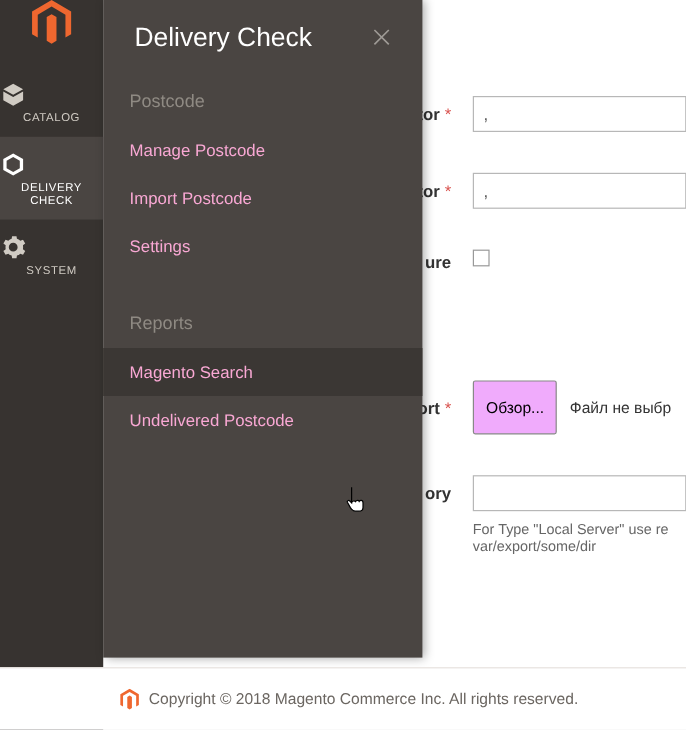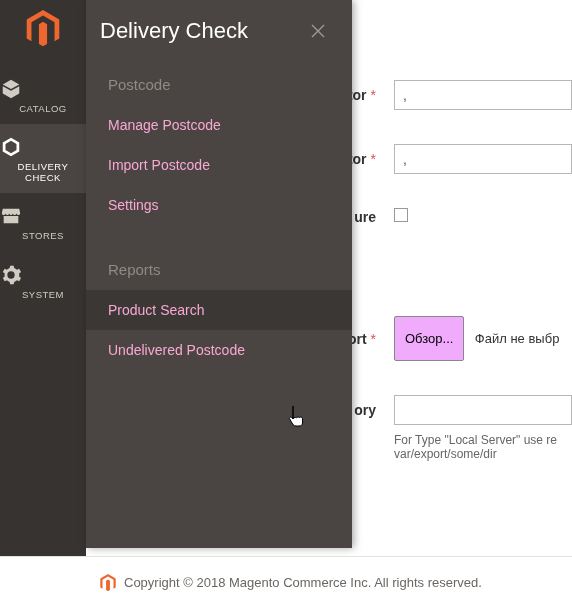--- a/index.html
+++ b/index.html
@@ -3,38 +3,38 @@
 <meta charset="utf-8">
 <style>
   * { box-sizing: border-box; margin: 0; padding: 0; }
   html, body { width: 572px; height: 608px; overflow: hidden; font-family: 'Helvetica Neue', Arial, sans-serif; background: #f5f5f5; }
   .app { position: relative; width: 572px; height: 608px; }
 
   
   .rail {
     position: absolute; left: 0; top: 0; bottom: 0; width: 86px;
     background: #373330; color: #aaa49c; display: flex; flex-direction: column;
-    align-items: center; padding-top: 10px;
+    align-items: center; 
   }
   .rail .logo { color: #ef672f; margin-bottom: 18px; }
   .rail-item { width: 86px; text-align: center; padding: 12px 0 10px; cursor: pointer; }
   .rail-item.active { background: #4a4542; }
   .rail-item .r-icon { display: block; margin: 0 auto 4px; color: #d0cbc3; }
   .rail-item span { display: block; font-size: 9.5px; letter-spacing: 0.5px; color: #d0cbc3; line-height: 1.1; }
   .rail-item.active .r-icon, .rail-item.active span { color: #fff; }
 
   
   .flyout {
     position: absolute; left: 86px; top: 0; width: 266px; height: 548px;
     background: #4a4542; color: #fff; box-shadow: 2px 0 8px rgba(0,0,0,0.35);
     padding: 0 0 12px;
   }
   .flyout-header {
     display: flex; align-items: center; justify-content: space-between;
-    padding: 18px 22px 24px 14px;
+    padding: 18px 22px 24px 26px;
   }
   .flyout-title { font-size: 22px; font-weight: 400; color: #fff; }
   .flyout-close { color: #9e9a95; font-size: 18px; cursor: pointer; padding: 4px; }
   .section-label { color: #8f8a83; font-size: 15px; padding: 8px 22px 12px; }
   .menu-item {
     display: block; color: #f9a8d4; font-size: 14px; padding: 12px 22px;
     cursor: pointer;
   }
   .menu-item.selected { background: #3b3734; position: relative; }
   .section-gap { height: 28px; }
@@ -150,28 +150,20 @@
 
     <div class="rail-item active">
       <span class="r-icon">
         <svg width="22" height="22" viewBox="0 0 24 24">
             <path fill="currentColor" d="M12 2 L21 7 V17 L12 22 L3 17 V7 Z M12 5.2 L6 8.6 V15.4 L12 18.8 L18 15.4 V8.6 Z"></path>
           </svg>
       </span>
       <span style="white-space:pre-line">DELIVERY<br>CHECK</span>
     </div>
 
-    <div class="rail-item">
-      <span class="r-icon">
-        <svg width="22" height="22" viewBox="0 0 24 24">
-            <path fill="currentColor" d="M3 4 H21 L22 9 C22 10.5 20.7 11 20 11 C19 11 18 10.3 18 9 C18 10.3 17 11 16 11 C15 11 14 10.3 14 9 C14 10.3 13 11 12 11 C11 11 10 10.3 10 9 C10 10.3 9 11 8 11 C7 11 6 10.3 6 9 C6 10.3 5 11 4 11 C3.3 11 2 10.5 2 9 Z M4 12 H20 V20 H4 Z"></path>
-          </svg>
-      </span>
-      <span>STORES</span>
-    </div>
 
     <div class="rail-item">
       <span class="r-icon">
         <svg width="22" height="22" viewBox="0 0 24 24">
             <path fill="currentColor" d="M12 8a4 4 0 1 0 0 8 4 4 0 0 0 0-8zm9 4c0 .6-.06 1.2-.17 1.76l2.1 1.64-2 3.46-2.48-1a9 9 0 0 1-3.04 1.76L15 22h-4l-.41-2.38a9 9 0 0 1-3.04-1.76l-2.48 1-2-3.46 2.1-1.64A9 9 0 0 1 5 12c0-.6.06-1.2.17-1.76L3.07 8.6l2-3.46 2.48 1A9 9 0 0 1 10.59 4.4L11 2h4l.41 2.38a9 9 0 0 1 3.04 1.76l2.48-1 2 3.46-2.1 1.64c.11.56.17 1.16.17 1.76z"></path>
           </svg>
       </span>
       <span>SYSTEM</span>
     </div>
   </div>
@@ -187,21 +179,21 @@
     </div>
 
     <div class="section-label">Postcode</div>
     <div class="menu-item">Manage Postcode</div>
     <div class="menu-item">Import Postcode</div>
     <div class="menu-item">Settings</div>
 
     <div class="section-gap"></div>
 
     <div class="section-label">Reports</div>
-    <div class="menu-item selected">Product Search</div>
+    <div class="menu-item selected">Magento Search</div>
     <div class="menu-item">Undelivered Postcode</div>
   </div>
 
   <div class="cursor">
     <svg width="18" height="22" viewBox="0 0 18 22">
       <path fill="#fff" stroke="#000" stroke-width="1" d="M5 1 V14 C5 14 5.5 12.5 7 12.5 C8 12.5 8.3 13 8.3 13 C8.3 13 8.8 12 10 12 C11 12 11.3 12.8 11.3 12.8 C11.3 12.8 11.8 12 13 12 C14.5 12 14.5 14 14.5 14 V18 C14.5 20 13 21 11 21 H8 C6 21 5 19.5 4 18 L1.5 13.5 C1 12.5 2.5 11.5 3.5 12.5 L5 14 Z"></path>
     </svg>
   </div>
 
   <div class="footer">

